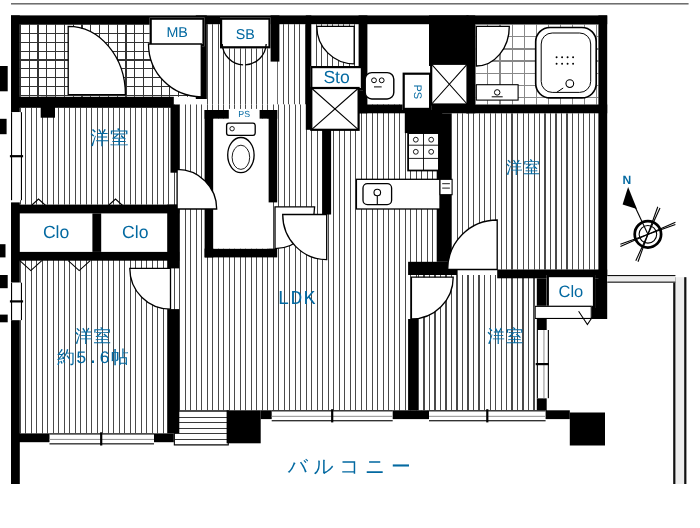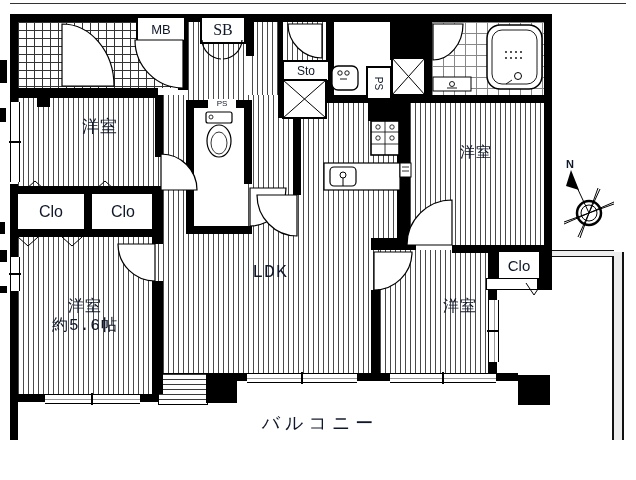--- a/index.html
+++ b/index.html
@@ -1,17 +1,17 @@
 <!DOCTYPE html>
 <html><head>
 <meta charset="utf-8">
 <style>
   html,body{margin:0;padding:0;background:#fff;}
   #plan{position:relative;width:636px;height:440px;background:#fff;overflow:hidden;
-        font-family:"Liberation Sans","DejaVu Sans",sans-serif;color:#0f172a;}
+        font-family:"Liberation Sans","DejaVu Sans",sans-serif;color:#0369a1;}
   .abs{position:absolute;box-sizing:border-box;}
   .wall{position:absolute;background:#000;}
   .floor-v{position:absolute;background-color:#fff;
     background-image:repeating-linear-gradient(to right,#4a4a4a 0,#4a4a4a 1px,transparent 1px,transparent 5px);}
   .floor-h{position:absolute;background-color:#fff;border:1px solid #000;
     background-image:repeating-linear-gradient(to bottom,#3a3a3a 0,#3a3a3a 1px,transparent 1px,transparent 5px);}
   .porch{position:absolute;background-color:#fff;
     background-image:repeating-linear-gradient(to right,#333 0,#333 1px,transparent 1px,transparent 8px),
                      repeating-linear-gradient(to bottom,#333 0,#333 1px,transparent 1px,transparent 8px);}
   .bathfloor{position:absolute;background-color:#fff;
@@ -128,24 +128,24 @@
     </div>
 
   <div class="rail-h z2" style="left:10px;top:454px;width:610px;height:8px;"></div>
   <div class="rail-v z2" style="left:612px;top:252px;width:8px;height:206px;"></div>
   <div class="rail-t z2" style="left:552px;top:250px;width:62px;height:5px;"></div>
 
   <div class="whitebox z3" style="left:136px;top:16px;width:46px;height:22px;">
     <span class="abs" style="position:static;font-size:13px;">MB</span>
   </div>
   <div class="whitebox z3" style="left:200px;top:16px;width:42px;height:24px;">
-    <span style="font-size:16px;font-family:Liberation Serif, serif;">SB</span>
+    <span style="font-size:13px;">SB</span>
   </div>
   <div class="whitebox z3" style="left:282px;top:60px;width:44px;height:18px;">
-    <span style="font-size:12px;">Sto</span>
+    <span style="font-size:16px;">Sto</span>
   </div>
   <div class="whitebox z3" style="left:366px;top:66px;width:22px;height:30px;">
     <span style="font-size:10px;transform:rotate(90deg);">PS</span>
   </div>
   <div class="abs z3 label" style="left:208px;top:99px;width:28px;height:11px;background:#fff;font-size:8px;">PS</div>
   <div class="whitebox z3" style="left:497px;top:250px;width:40px;height:26px;">
     <span style="font-size:15px;">Clo</span>
   </div>
   <div class="abs z3" style="left:486px;top:278px;width:52px;height:12px;background:#fff;border:1px solid #000;"></div>
 
@@ -257,17 +257,17 @@
 
   <div class="label roomlabel" style="left:25px;top:298px;width:120px;">
     <div>洋室</div>
     <div>約5.6帖</div>
   </div>
 
   <div class="label roomlabel" style="left:400px;top:298px;width:120px;">
     <div>洋室</div>
   </div>
 
-  <div class="label" style="left:235px;top:414px;width:170px;font-size:18px;letter-spacing:5px;font-family:Liberation Mono, monospace;">バルコニー</div>
+  <div class="label" style="left:235px;top:414px;width:170px;font-size:18px;letter-spacing:5px;">バルコニー</div>
 
   <div class="label" style="left:558px;top:158px;width:24px;font-size:11px;font-weight:bold;">N</div>
 
 </div>
 
 </body></html>

